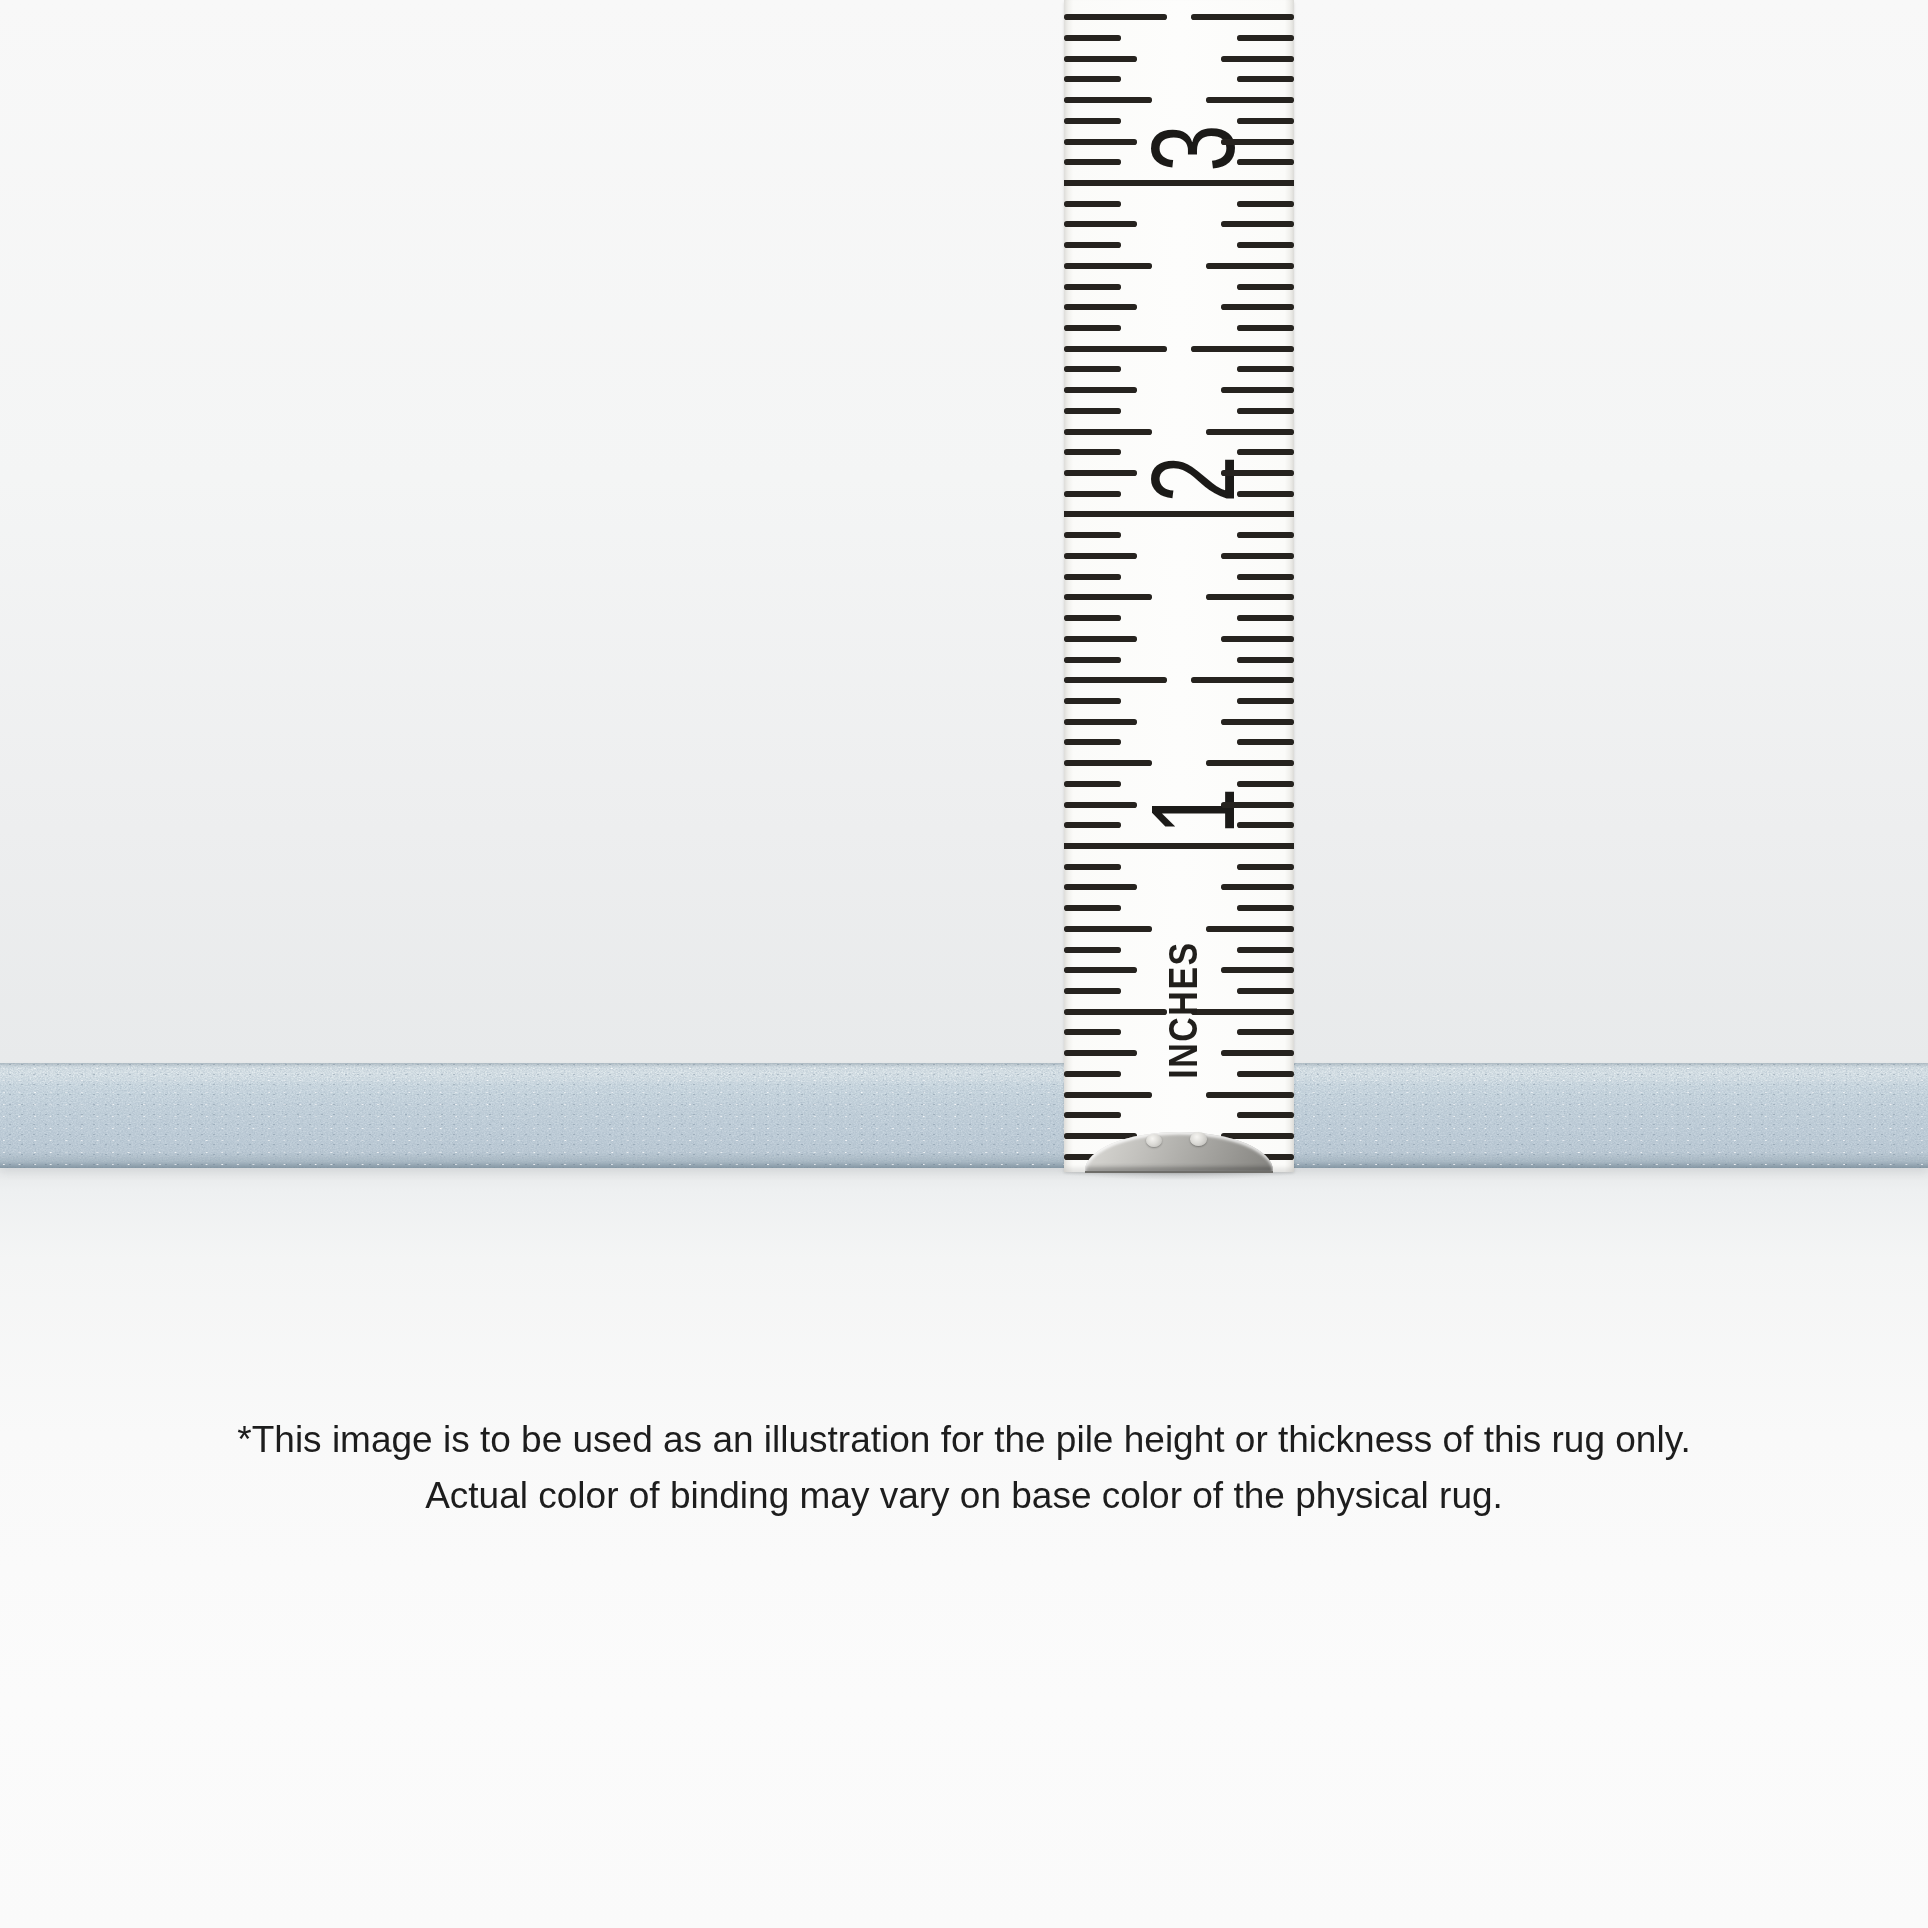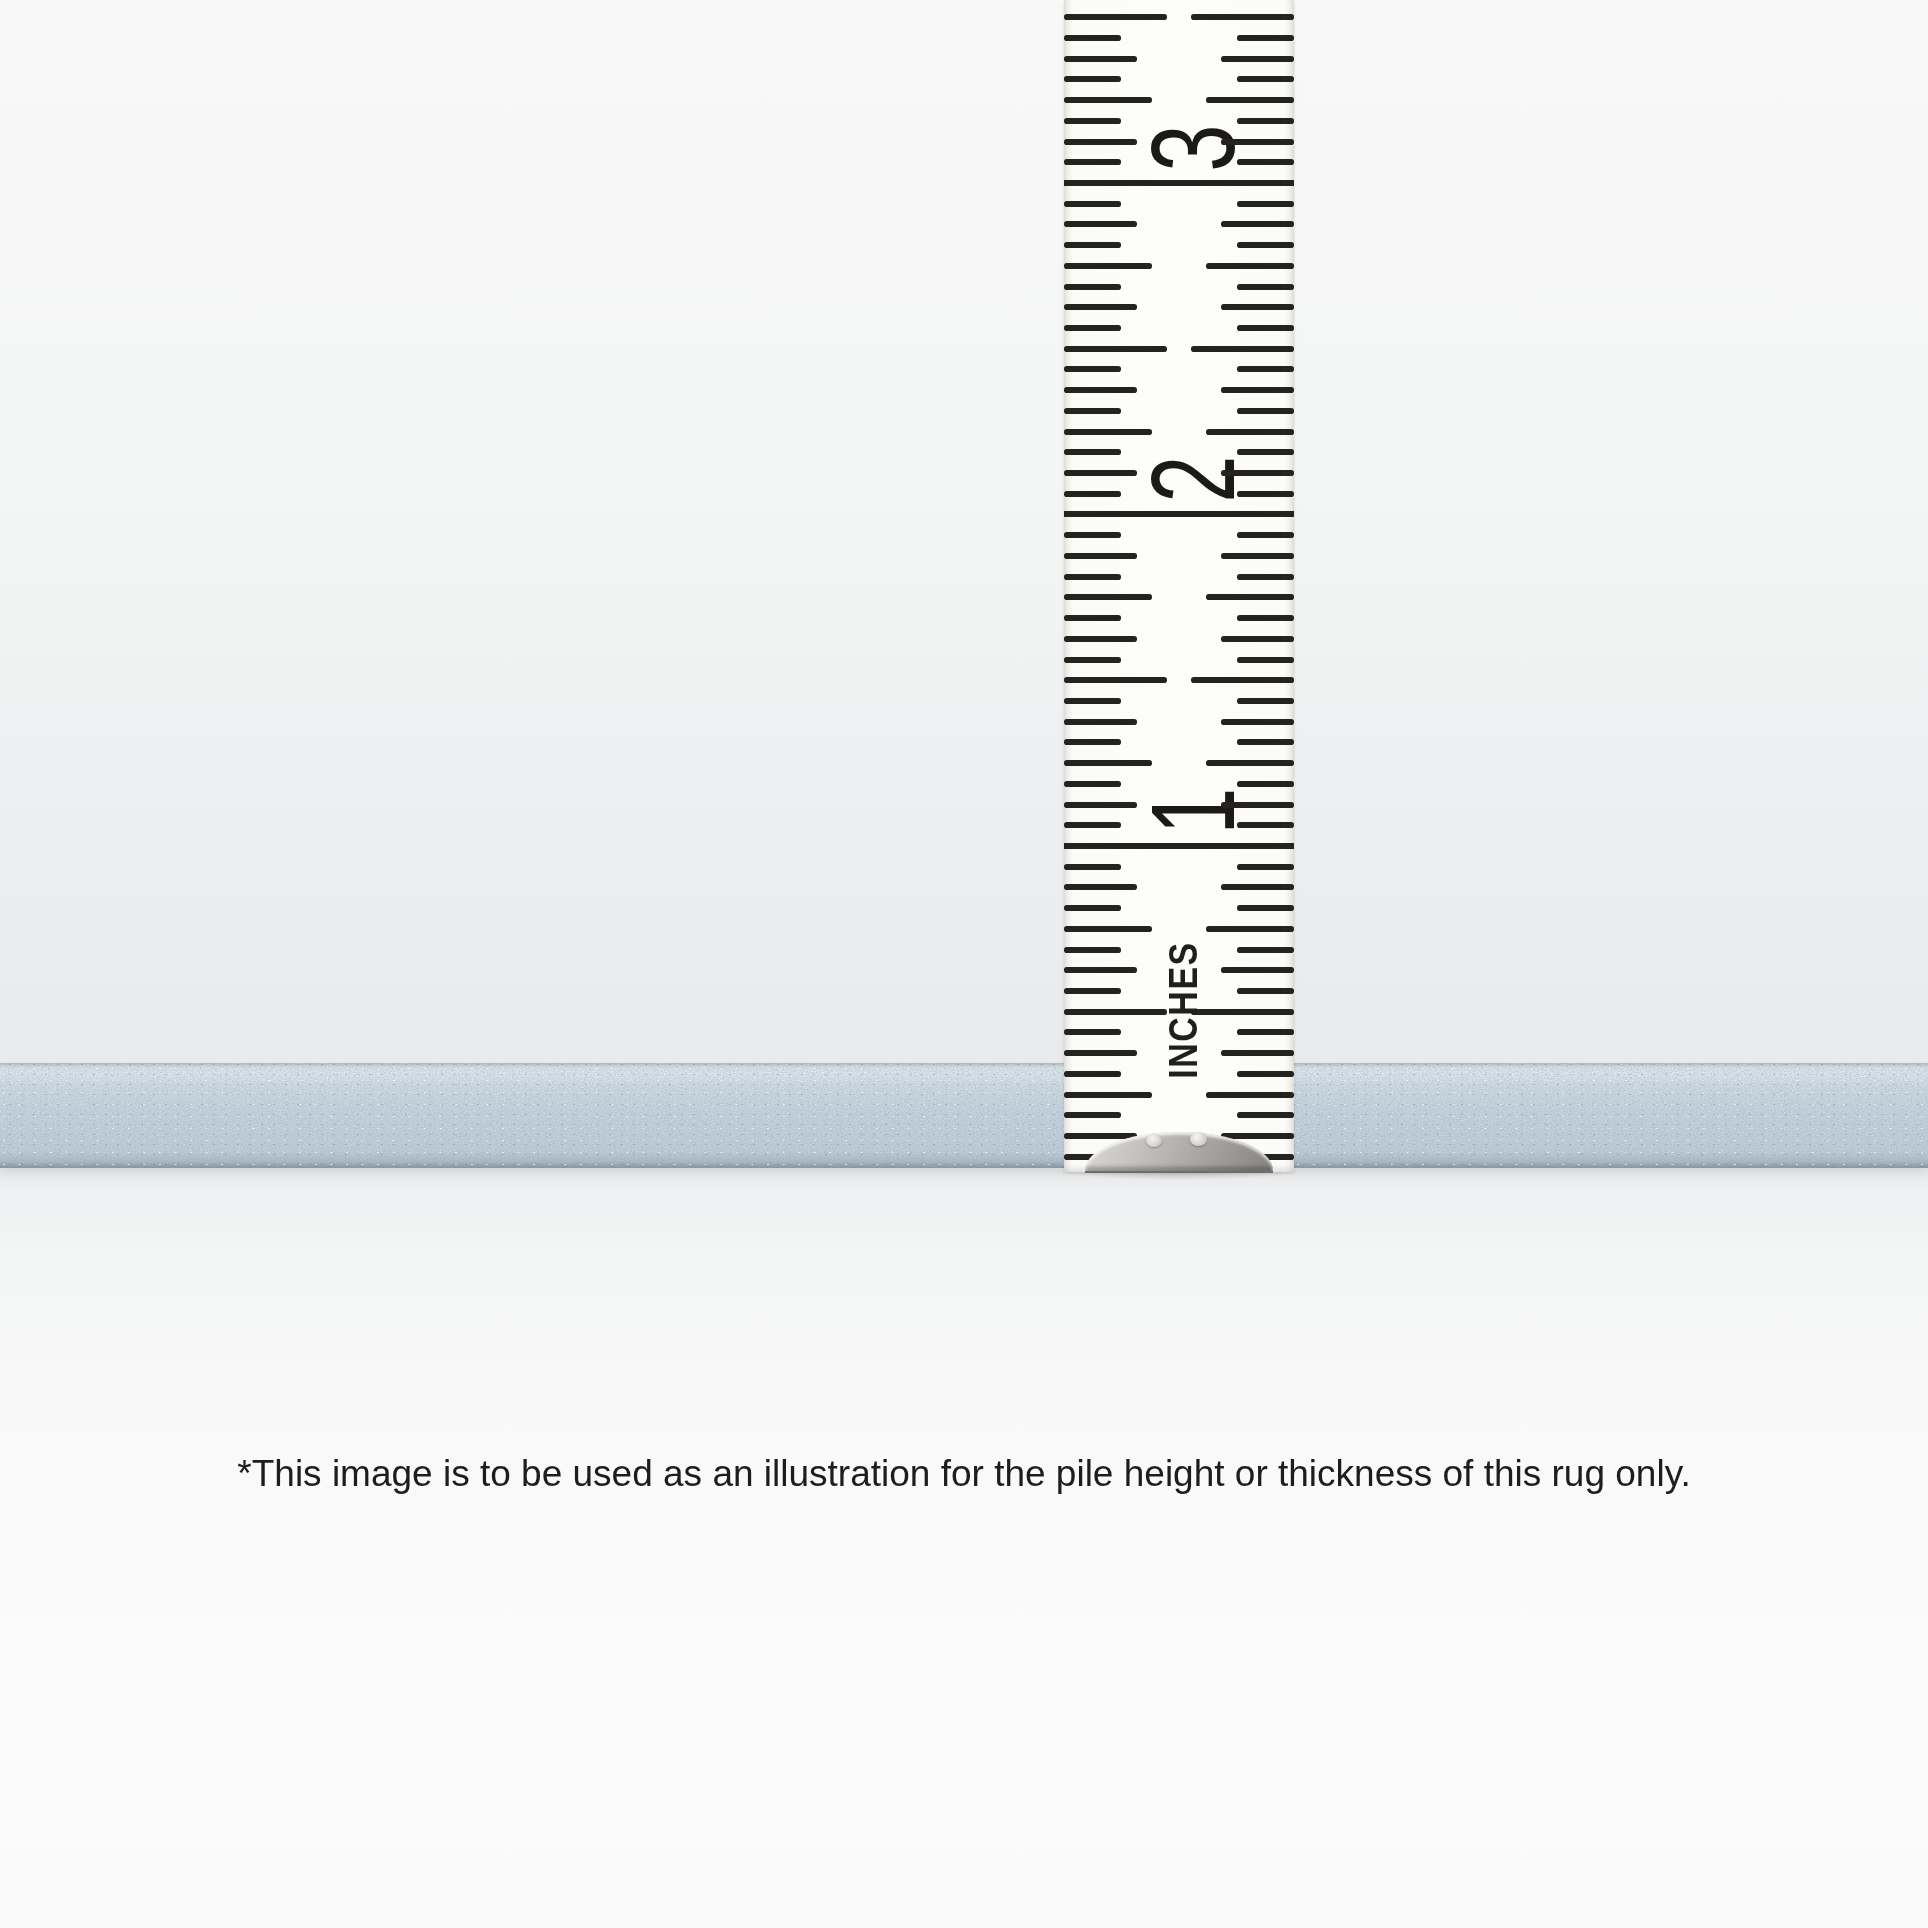--- a/index.html
+++ b/index.html
@@ -86,21 +86,21 @@
   .rivet {
     position: absolute; border-radius: 50%;
     background: radial-gradient(circle at 40% 35%, #f6f5f2 0%, #dddcd8 45%, #b5b4b0 100%);
     box-shadow: 0 0.9px 1.8px rgba(0,0,0,0.3);
   }
   .rivet.r1 { left: 61px;  top: 1.8px; width: 15.6px; height: 13px; }
   .rivet.r2 { left: 105px; top: 0px; width: 17.4px; height: 13.8px; }
 
   
   .disclaimer {
-    position: absolute; left: 0; top: 1446px; width: 100%;
+    position: absolute; left: 0; top: 1412px; width: 100%;
     text-align: center;
     font-size: 37px; line-height: 56px; font-weight: 400;
     color: var(--text-color, #1d1d1d);
     z-index: 5;
   }
 </style>
 </head>
 <body>
 
 <div id="stage">
@@ -238,16 +238,17 @@
       </div>
     <div class="units">INCHES</div>
     <div class="metal">
       <span class="rivet r1"></span>
       <span class="rivet r2"></span>
     </div>
   </div>
 
   <div class="disclaimer">
     <div>*This image is to be used as an illustration for the pile height or thickness of this rug only.</div>
+    <div>Actual color of binding may vary on base color of the physical rug.</div>
   </div>
 
 </div>
 
 
 </body></html>

